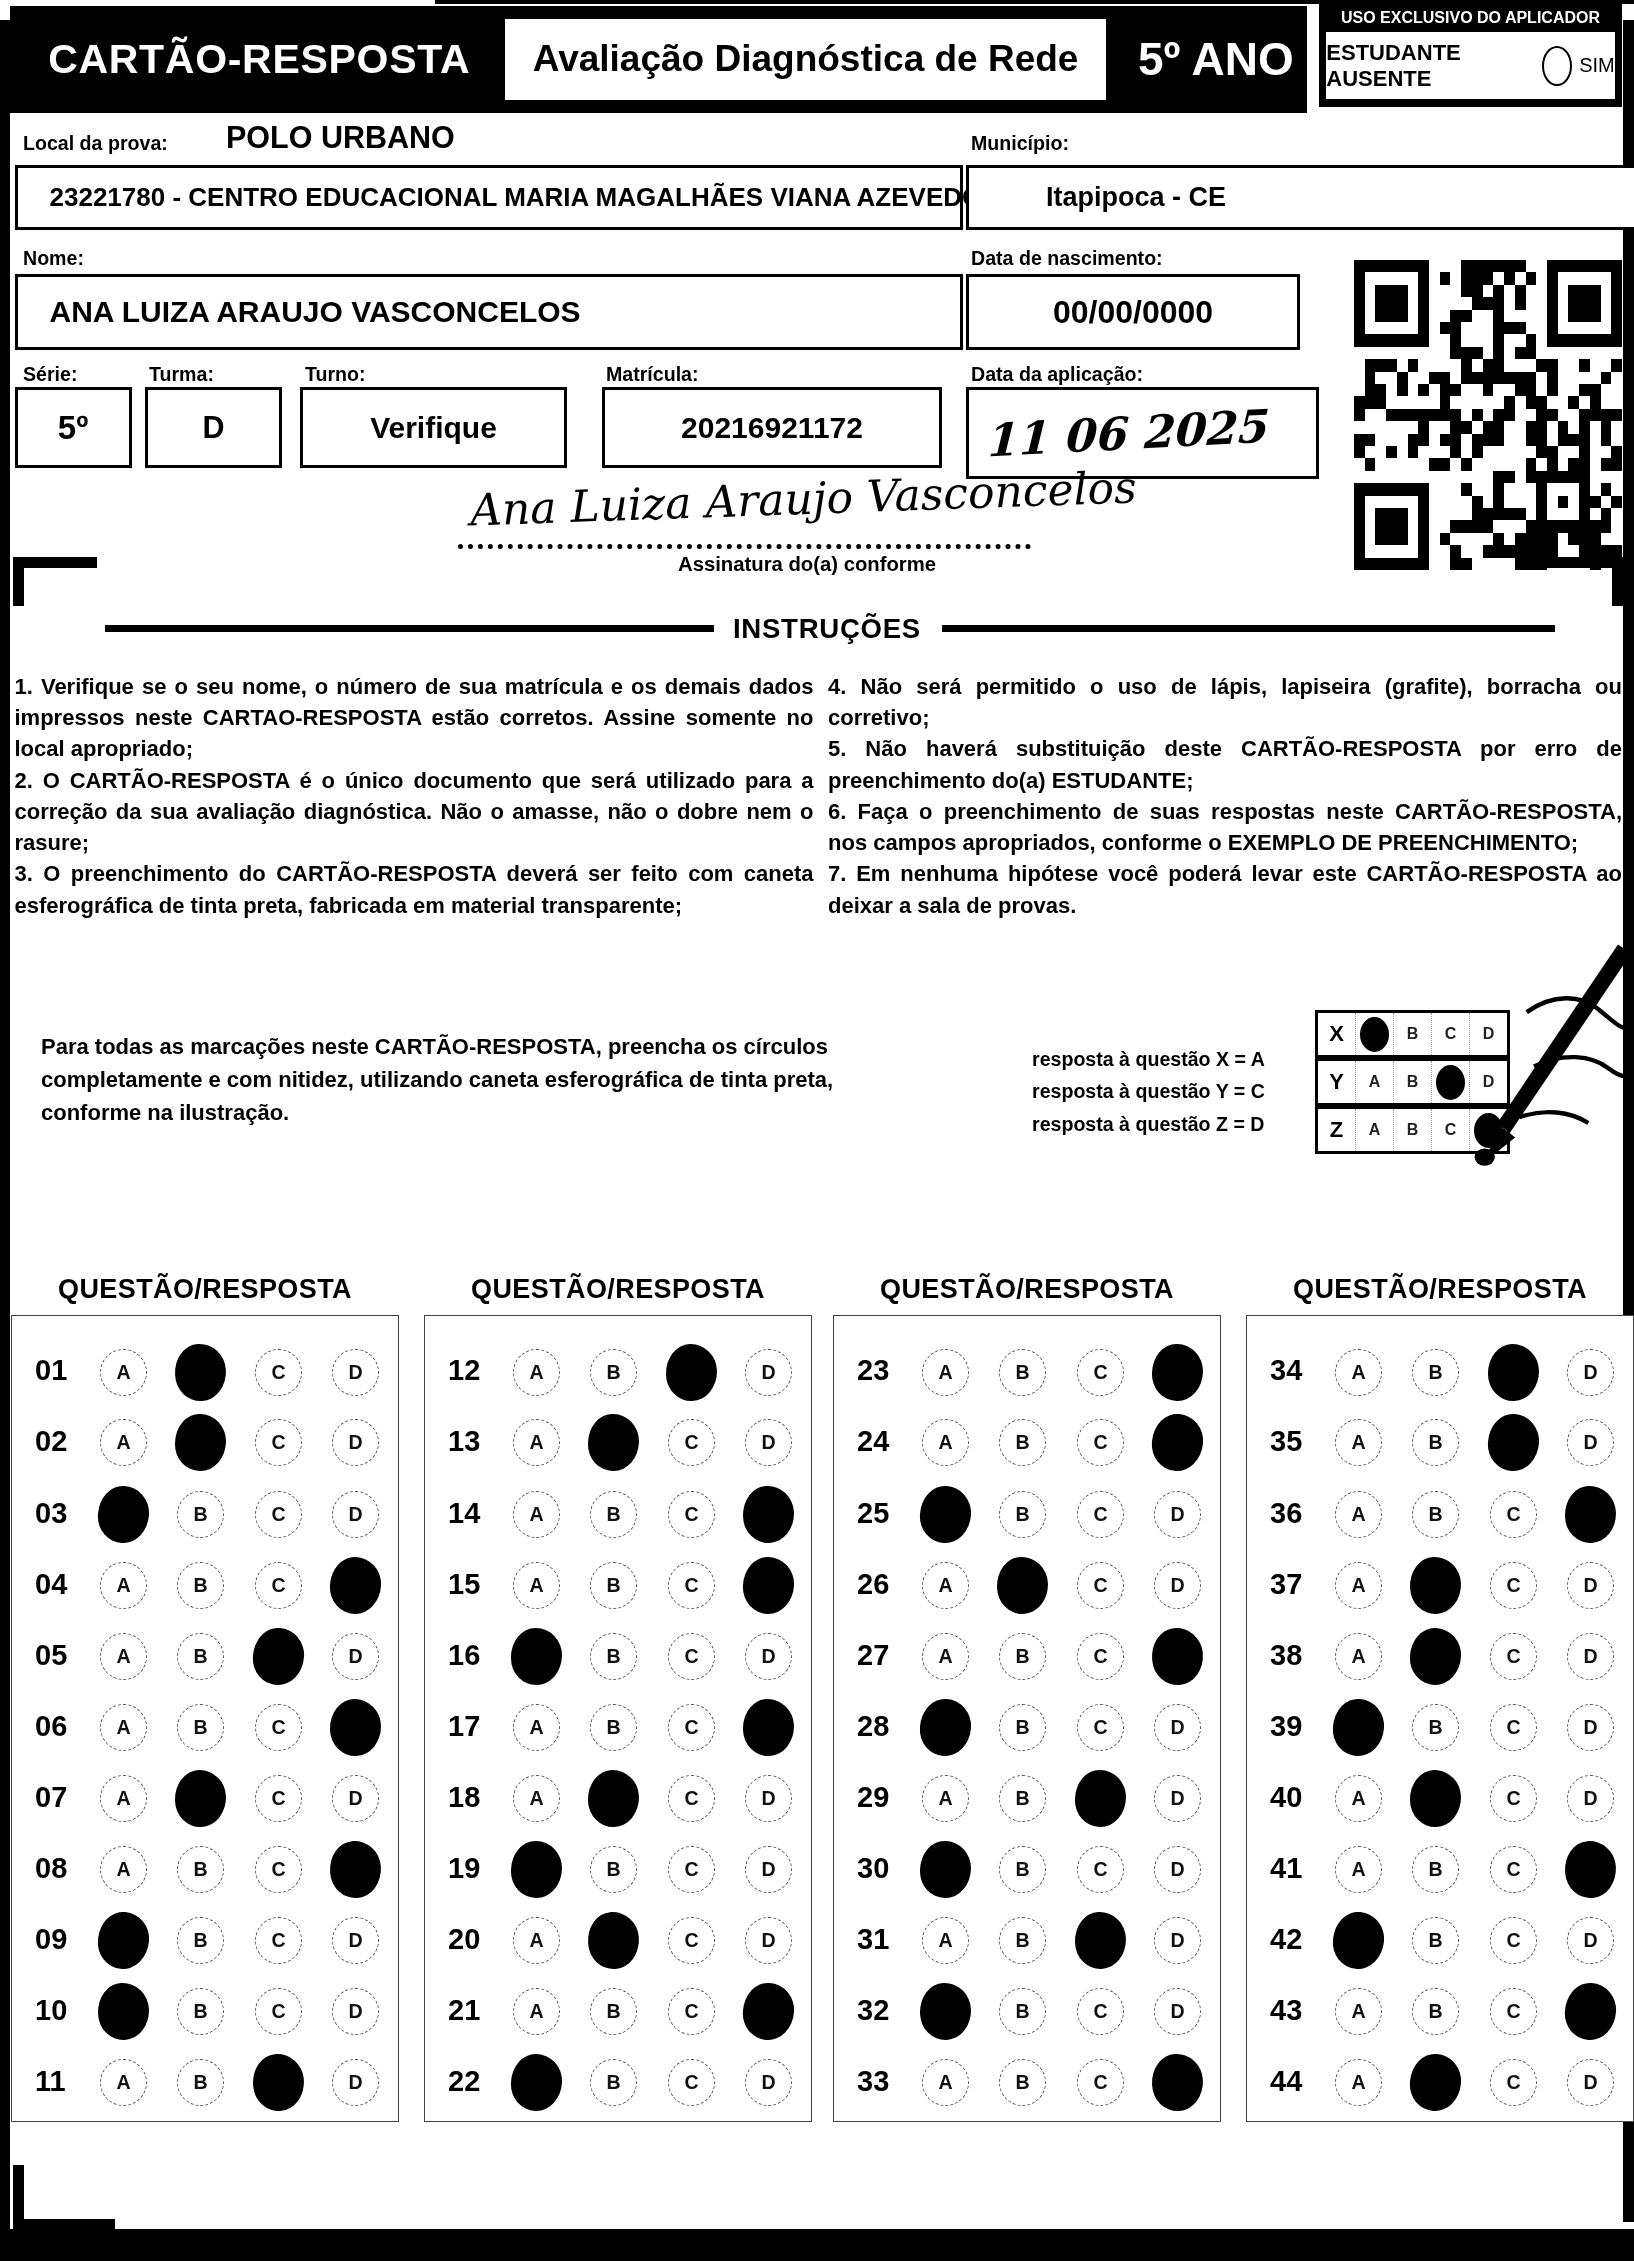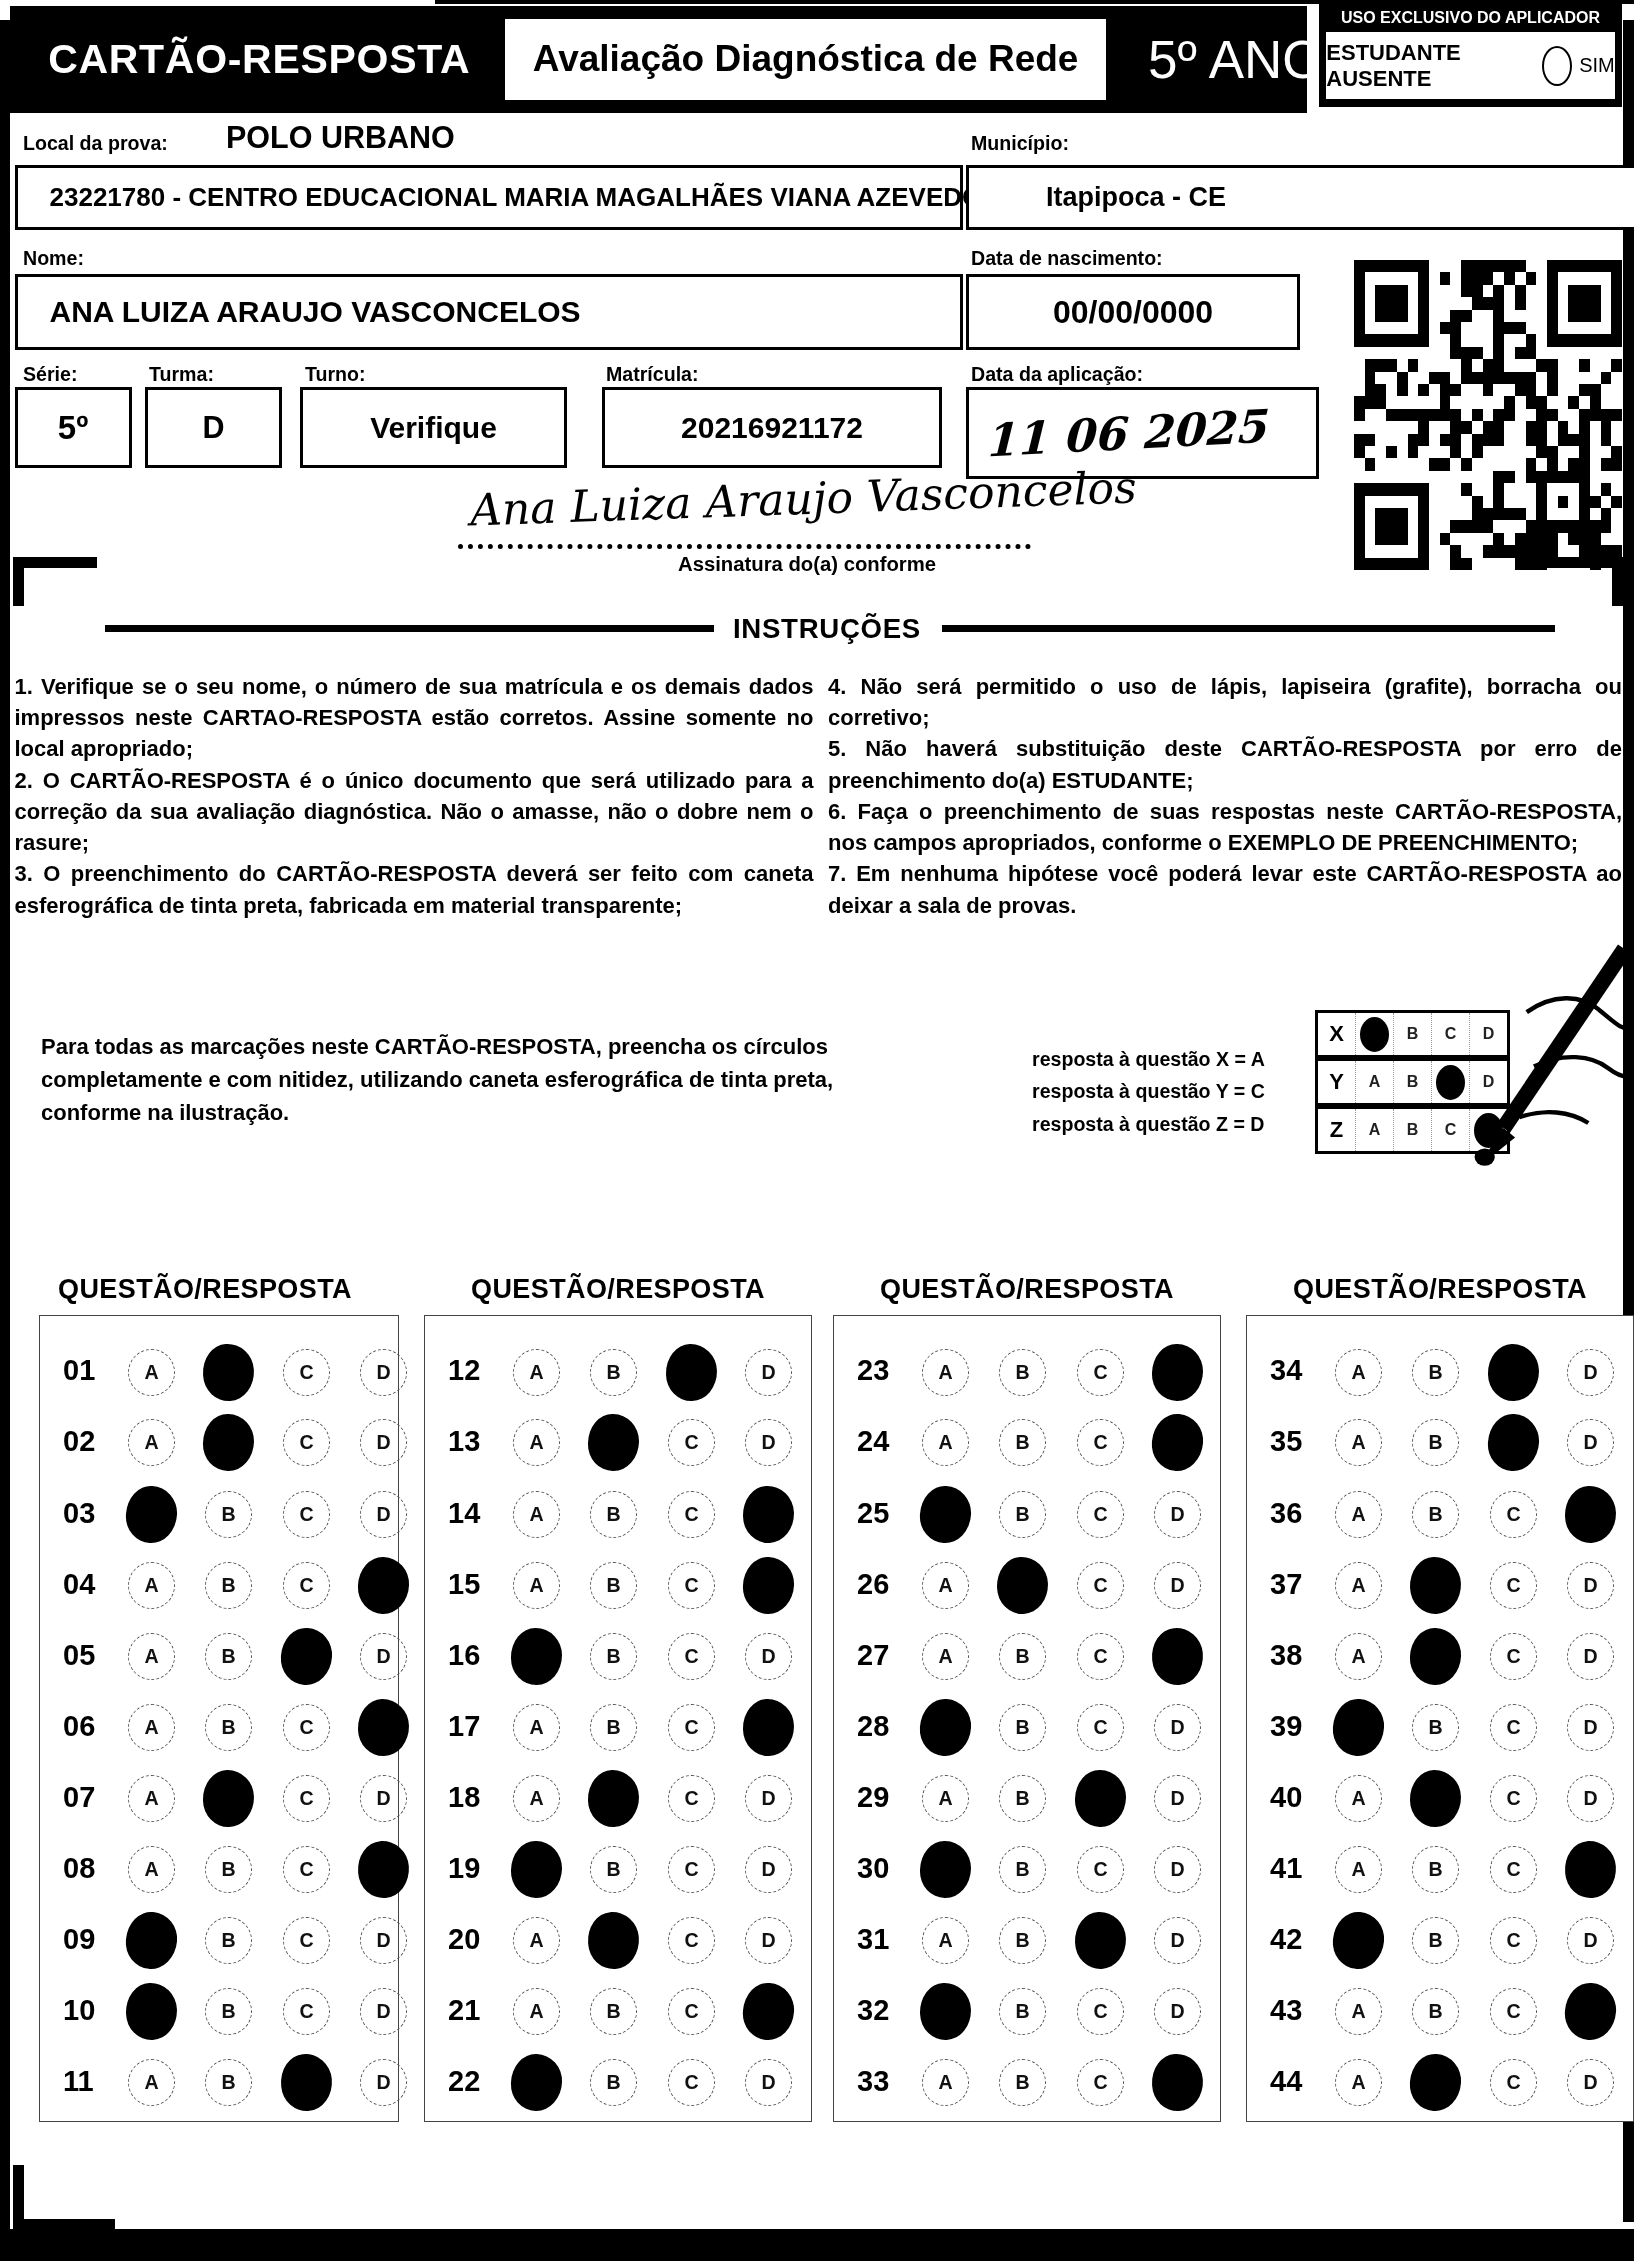--- a/index.html
+++ b/index.html
@@ -13,21 +13,21 @@
   .edge-bottom{left:0;top:2229px;width:1634px;height:33px;background:#000;}
   .edge-top{left:435px;top:0;width:1199px;height:4.4px;background:#000;}
 
   
   .header-bar{left:10.2px;top:5.8px;width:1297px;height:107px;background:#000;display:flex;align-items:center;}
   .card-title{color:#fff;font-weight:700;font-size:41px;letter-spacing:0.7px;margin-left:38px;white-space:nowrap;
               font-stretch:condensed;}
   .exam-box{background:#fff;height:81px;margin-left:35px;display:flex;align-items:center;justify-content:center;
             padding:0 27.6px;}
   .exam-title{color:#000;font-weight:700;font-size:37px;white-space:nowrap;font-stretch:condensed;}
-  .grade{color:#fff;font-weight:400;font-size:53px;margin-left:42px;white-space:nowrap;}
+  .grade{color:#fff;font-weight:700;font-size:46px;margin-left:32px;white-space:nowrap;}
   .applicator-box{left:1319px;top:3.6px;width:303px;height:103px;background:#000;}
   .applicator-label{color:#fff;font-size:16px;font-weight:700;text-align:center;margin-top:5.8px;font-stretch:condensed;}
   .absent-box{background:#fff;margin:5.1px 7.3px 0 7.3px;height:67px;display:flex;align-items:center;justify-content:center;gap:7.3px;}
   .absent-label{font-size:22px;font-weight:700;font-stretch:condensed;}
   .absent-circle{width:30.5px;height:36px;border:2.2px solid #000;border-radius:50%;}
   .absent-sim{font-size:20px;font-weight:400;}
 
   .field-label{font-size:19.6px;font-weight:700;white-space:nowrap;}
   .fbox{border:3.6px solid #000;display:flex;align-items:center;background:#fff;}
   .fbox .v{font-weight:700;white-space:nowrap;}
@@ -551,21 +551,21 @@
     <polygon points="118,255 96,288 88,300 104,292 134,268" fill="#000"></polygon>
     <ellipse cx="92" cy="295" rx="14" ry="12" fill="#000"></ellipse>
     <path d="M150 95 C185 70, 225 70, 250 92 C270 108, 280 120, 296 118" fill="none" stroke="#000" stroke-width="6"></path>
     <path d="M160 170 C200 150, 240 155, 262 172 C278 184, 290 186, 297 182" fill="none" stroke="#000" stroke-width="6"></path>
     <path d="M140 240 C175 228, 210 232, 235 248" fill="none" stroke="#000" stroke-width="6"></path>
   </svg>
 
   <div id="answers">
       <div class="abs" style="left: 11px; top: 1274px; width: 388px;">
         <div class="ans-title">QUESTÃO/RESPOSTA</div>
-        <div class="ans-box" style="height: 805px; margin-left: 28px;">
+        <div class="ans-box" style="height: 805px;">
           <div class="ans-row" style="top: 20.3px;">
             <span class="ans-num">01</span>
             <div class="opt o0">
               <span class="ring">
                 <span class="ltr">A</span>
               </span>
             </div>
             <div class="opt o1">
               <span class="blob" style="transform: rotate(-3deg);"></span>
             </div>

